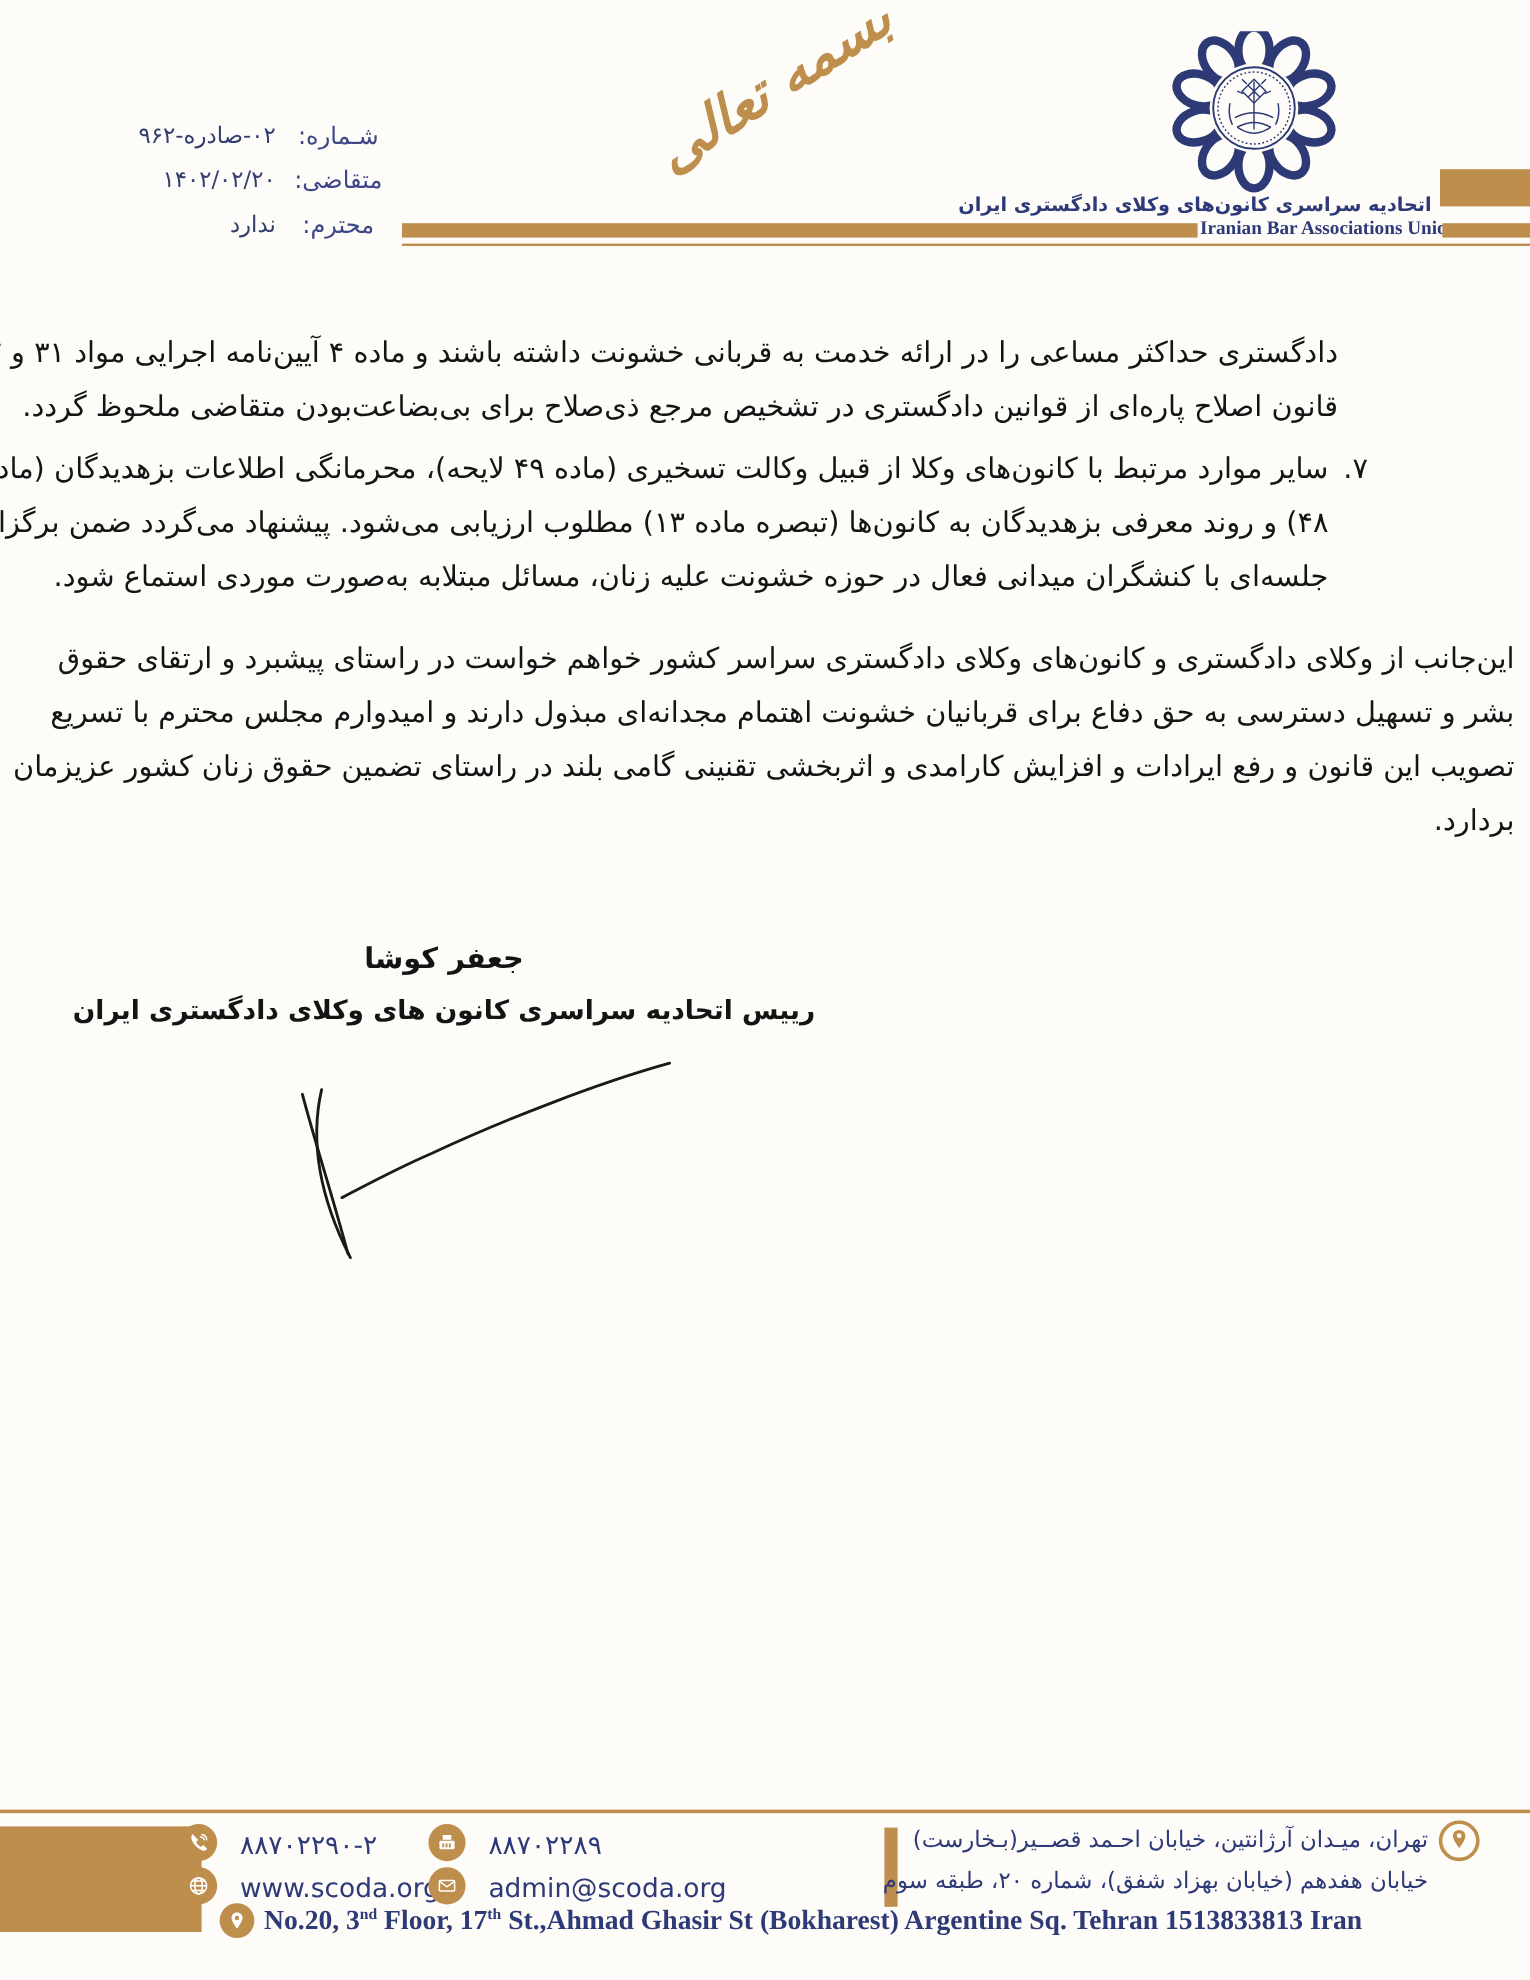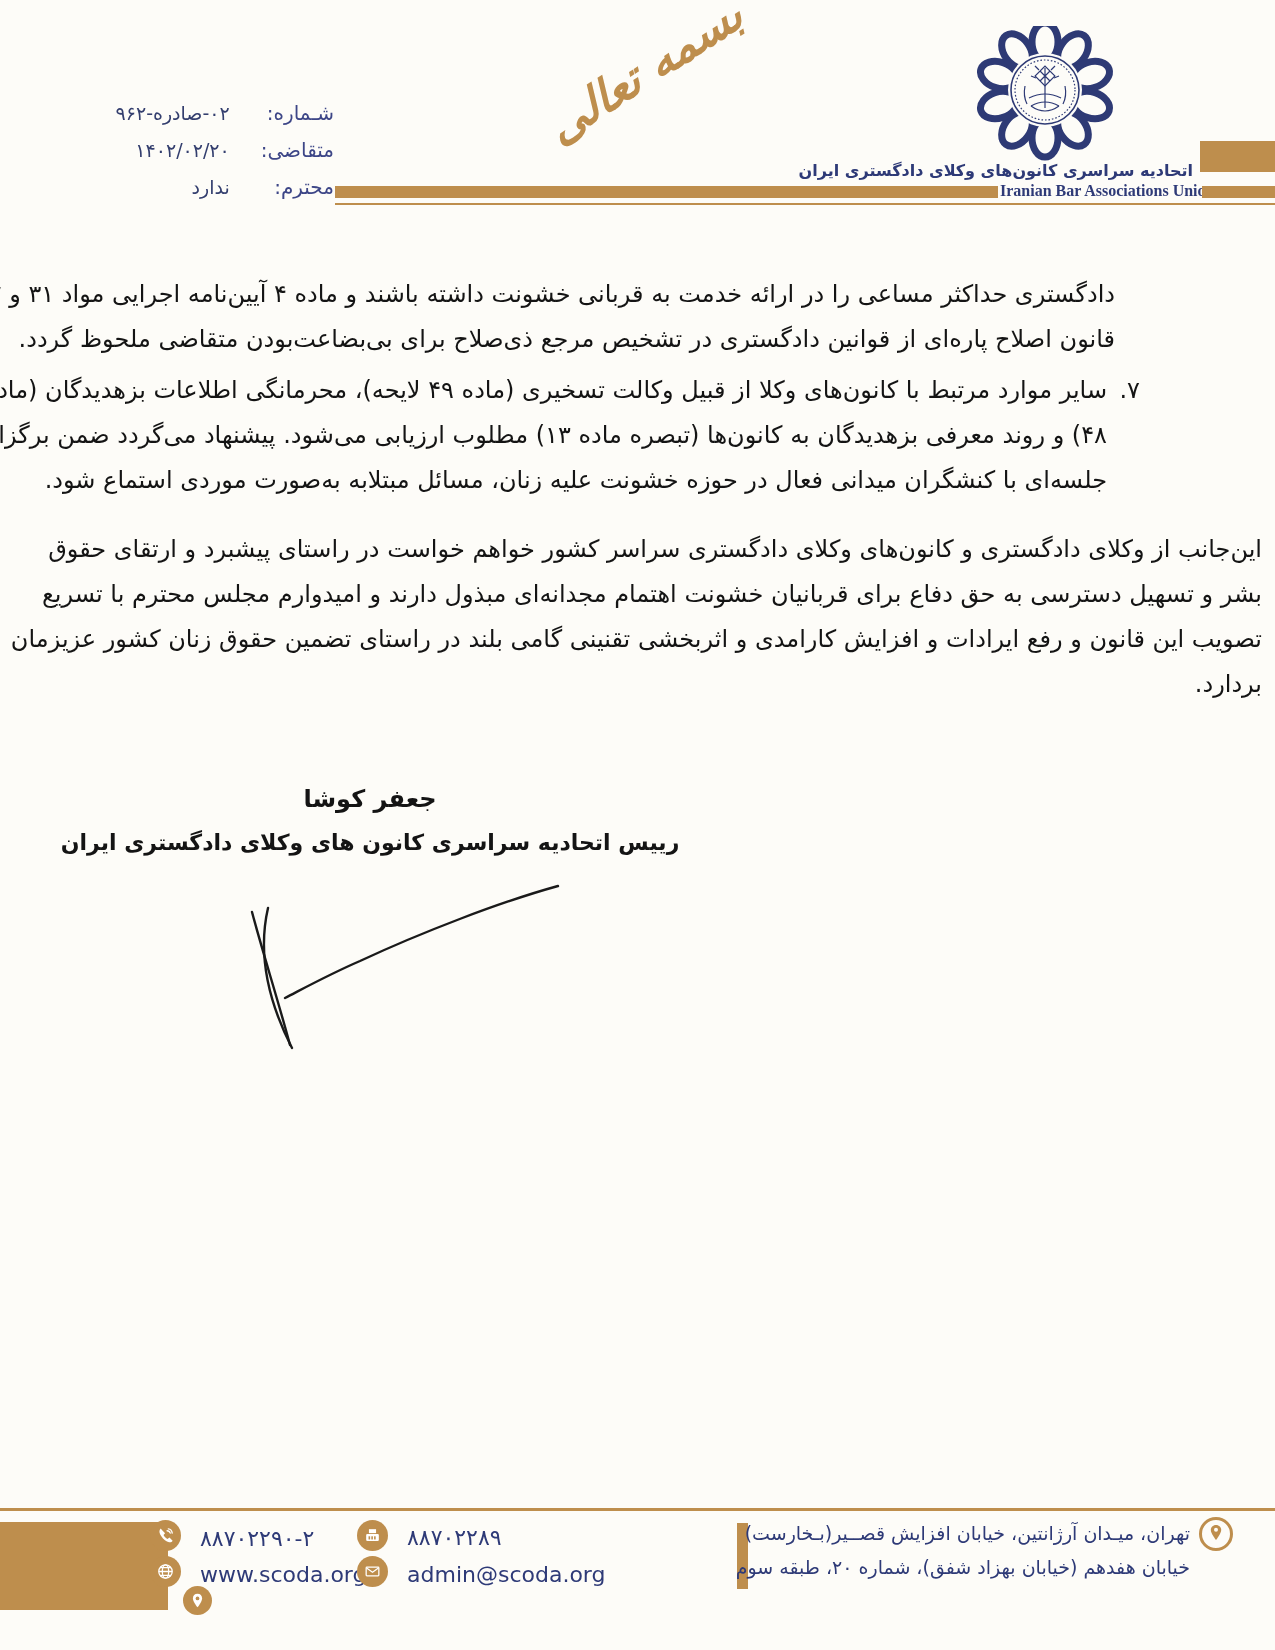--- a/index.html
+++ b/index.html
@@ -4,21 +4,21 @@
 <style>
   html,body{margin:0;padding:0;}
   body{width:1275px;height:1650px;position:relative;background:#fdfcf8;
        font-family:"DejaVu Sans",sans-serif;overflow:hidden;}
   .abs{position:absolute;}
   .tan{background:#be8e4d;}
 
   
   .fields{left:96px;top:98px;width:238px;direction:rtl;}
   .frow{display:flex;margin-bottom:7px;height:30px;line-height:30px;}
-  .flabel{width:106px;font-size:20px;color:#3d4687;text-align:right;white-space:nowrap;}
+  .flabel{width:106px;font-size:20px;color:#3d4687;text-align:center;white-space:nowrap;}
   .fvalue{width:132px;font-size:19px;color:#333e6e;text-align:right;padding-left:4px;white-space:nowrap;}
 
   
   .bism{left:535px;top:10px;width:220px;height:120px;display:flex;align-items:center;justify-content:center;}
   .bism span{display:inline-block;transform:rotate(-33deg) skewX(-6deg);
       font-family:"DejaVu Serif",serif;font-style:italic;font-weight:bold;
       font-size:46px;color:#be8e4d;white-space:nowrap;}
 
   
   .logo-svg{left:973px;top:26px;}
@@ -202,27 +202,28 @@
   <span class="curl" dir="ltr">admin@scoda.org</span>
 </div>
 
 <div class="abs addr-en">
   <span class="icirc" style="width:29px;height:29px;flex:0 0 29px;">
     <svg width="17" height="17" viewBox="0 0 24 24">
       <path d="M12 2.5 C8 2.5 5.5 5.5 5.5 9 C5.5 13.5 12 21.5 12 21.5 C12 21.5 18.5 13.5 18.5 9 C18.5 5.5 16 2.5 12 2.5 Z" fill="#fff"></path>
       <circle cx="12" cy="9" r="2.6" fill="#be8e4d"></circle>
     </svg>
   </span>
+  <span class="addr-en-text"><span>No.20, 3</span><sup>nd</sup><span> Floor, 17</span><sup>th</sup><span> St.,Ahmad Ghasir St (Bokharest) Argentine Sq. Tehran 1513833813 Iran</span></span>
 </div>
 
 <div class="abs addr-fa">
   <span style="flex:0 0 36px;">
     <svg width="36" height="36" viewBox="0 0 36 36">
       <circle cx="18" cy="18" r="15.5" fill="#fdfcf8" stroke="#be8e4d" stroke-width="3"></circle>
       <path d="M18 9 C14.8 9 12.8 11.4 12.8 14 C12.8 17.6 18 24 18 24 C18 24 23.2 17.6 23.2 14 C23.2 11.4 21.2 9 18 9 Z" fill="#be8e4d"></path>
       <circle cx="18" cy="13.8" r="2" fill="#fdfcf8"></circle>
     </svg>
   </span>
   <span class="addr-fa-lines">
-    <span style="display:block;">تهران، میـدان آرژانتین، خیابان افزایش قصــیر(بـخارست)</span>
+    <span style="display:block;">تهران، میـدان آرژانتین، خیابان احـمد قصــیر(بـخارست)</span>
     <span style="display:block;">خیابان هفدهم (خیابان بهزاد شفق)، شماره ۲۰، طبقه سوم</span>
   </span>
 </div>
 
 </body></html>

